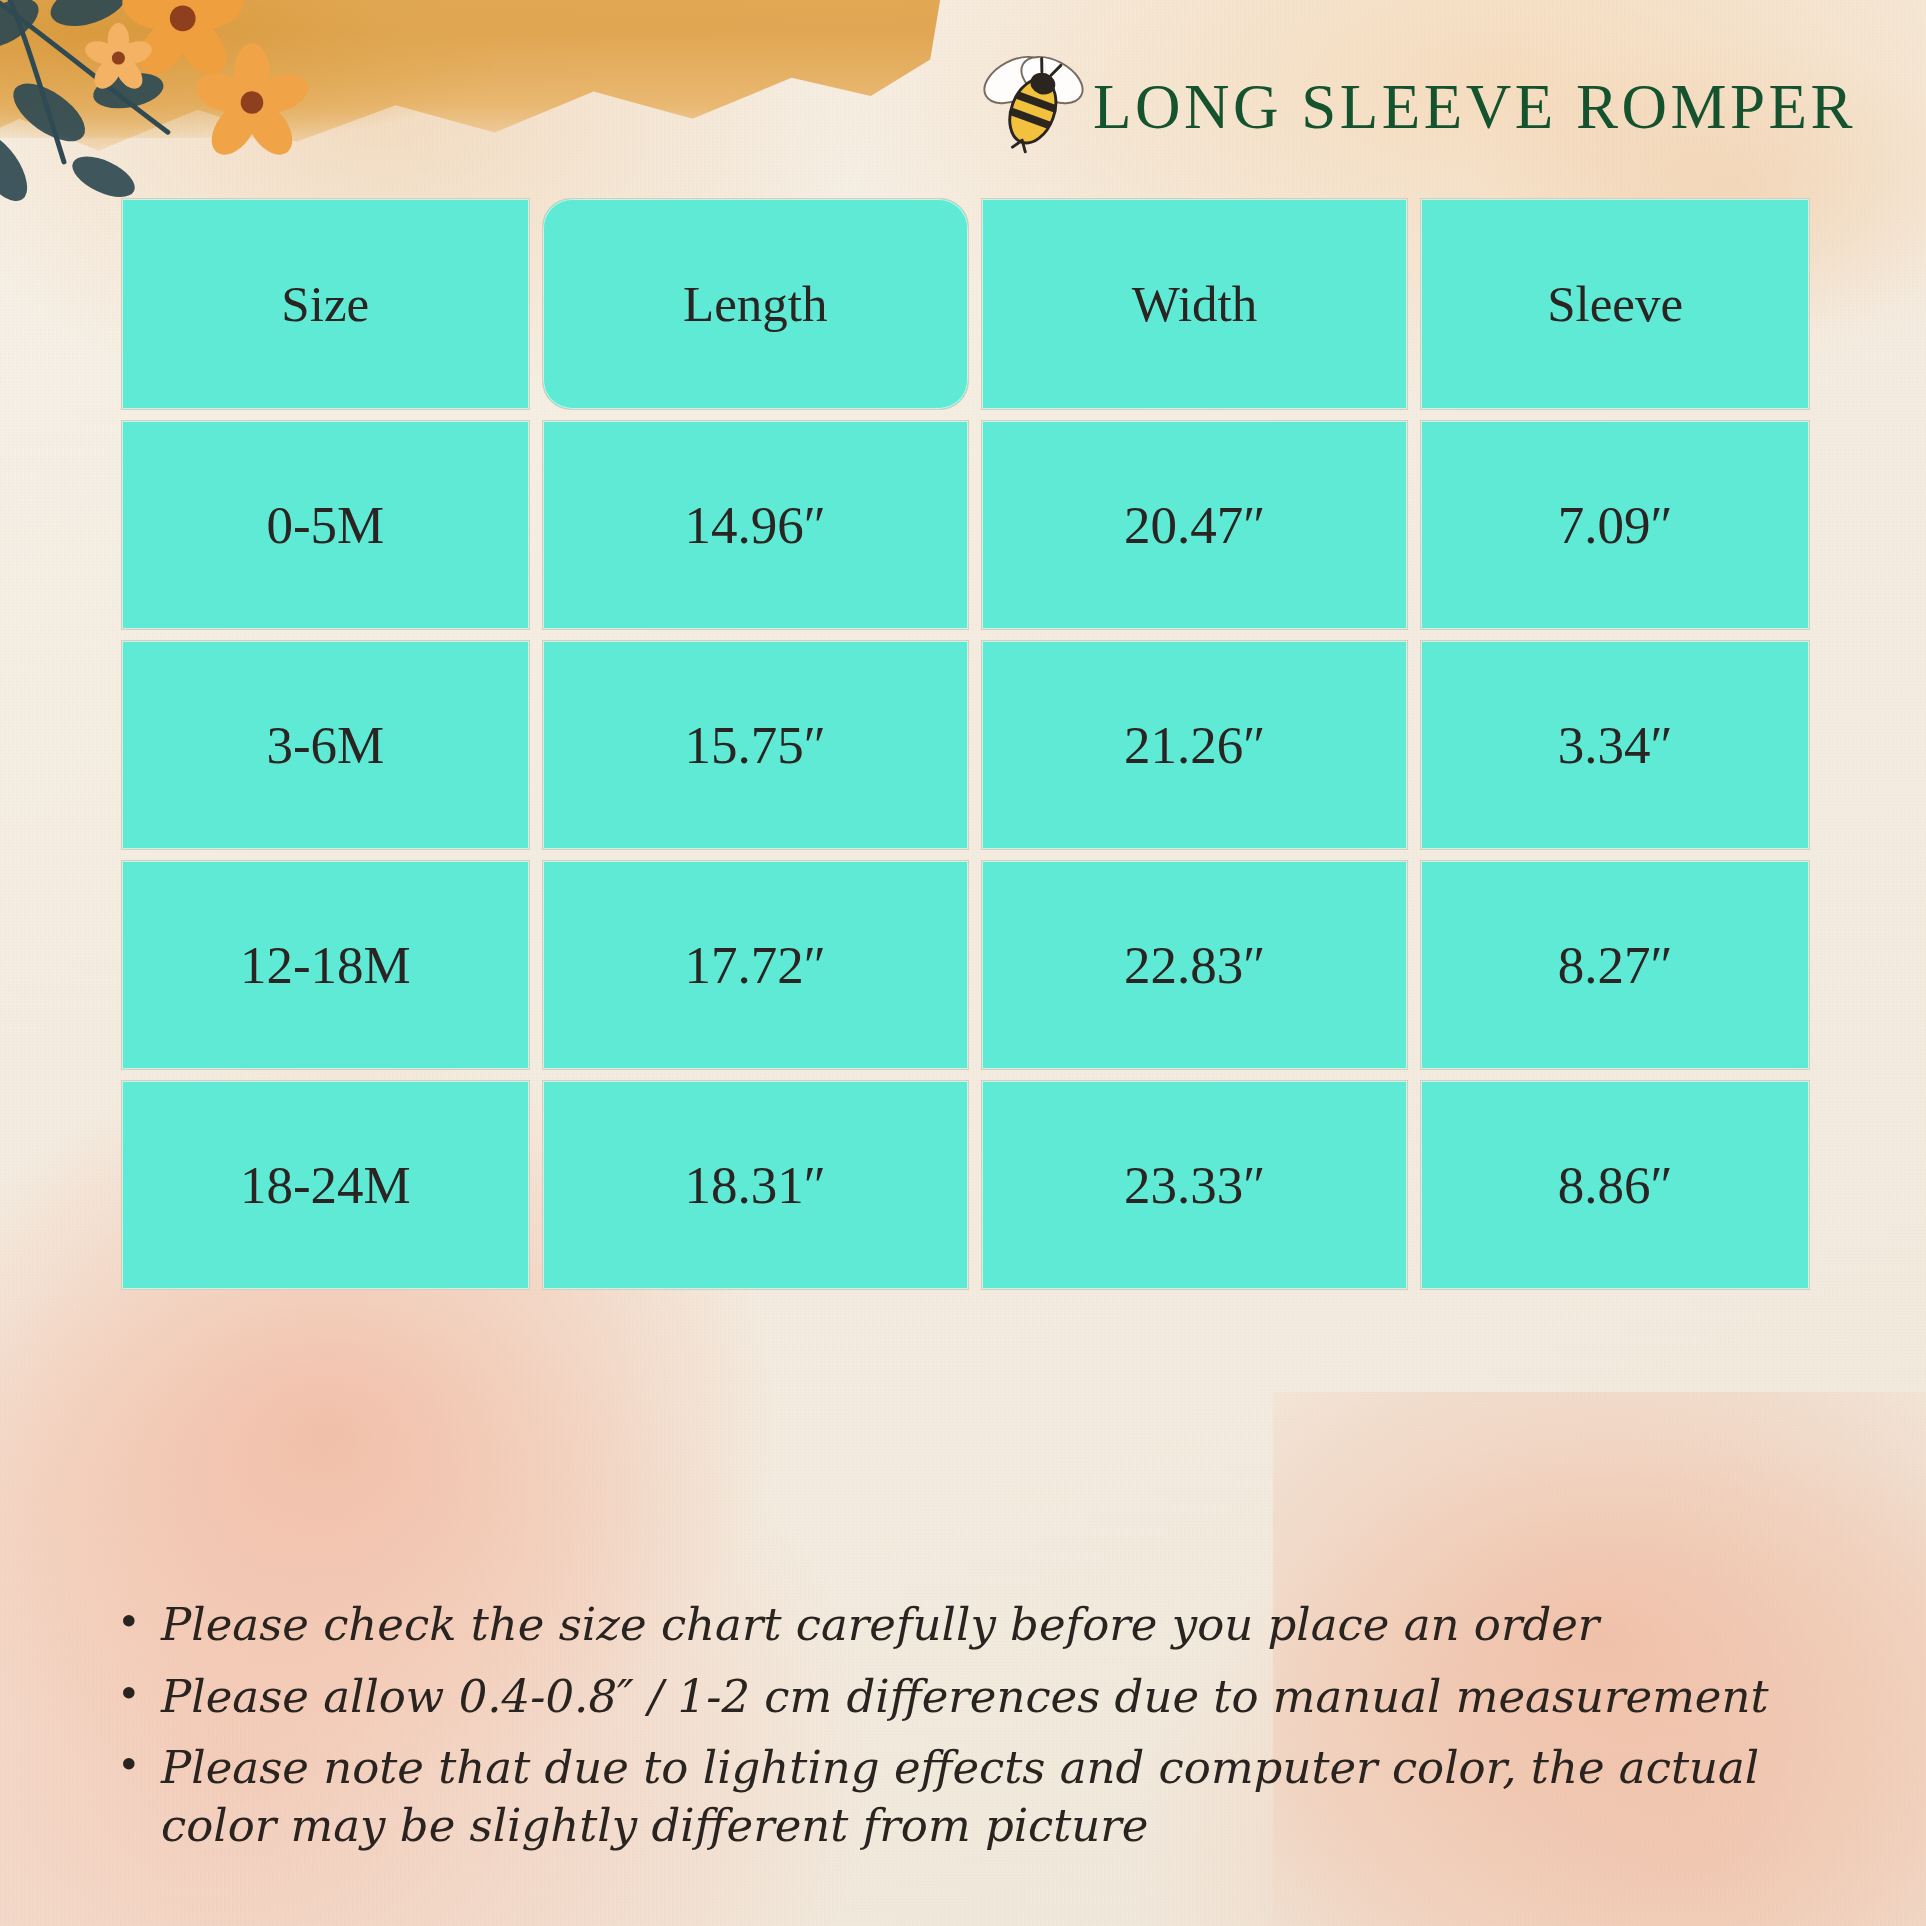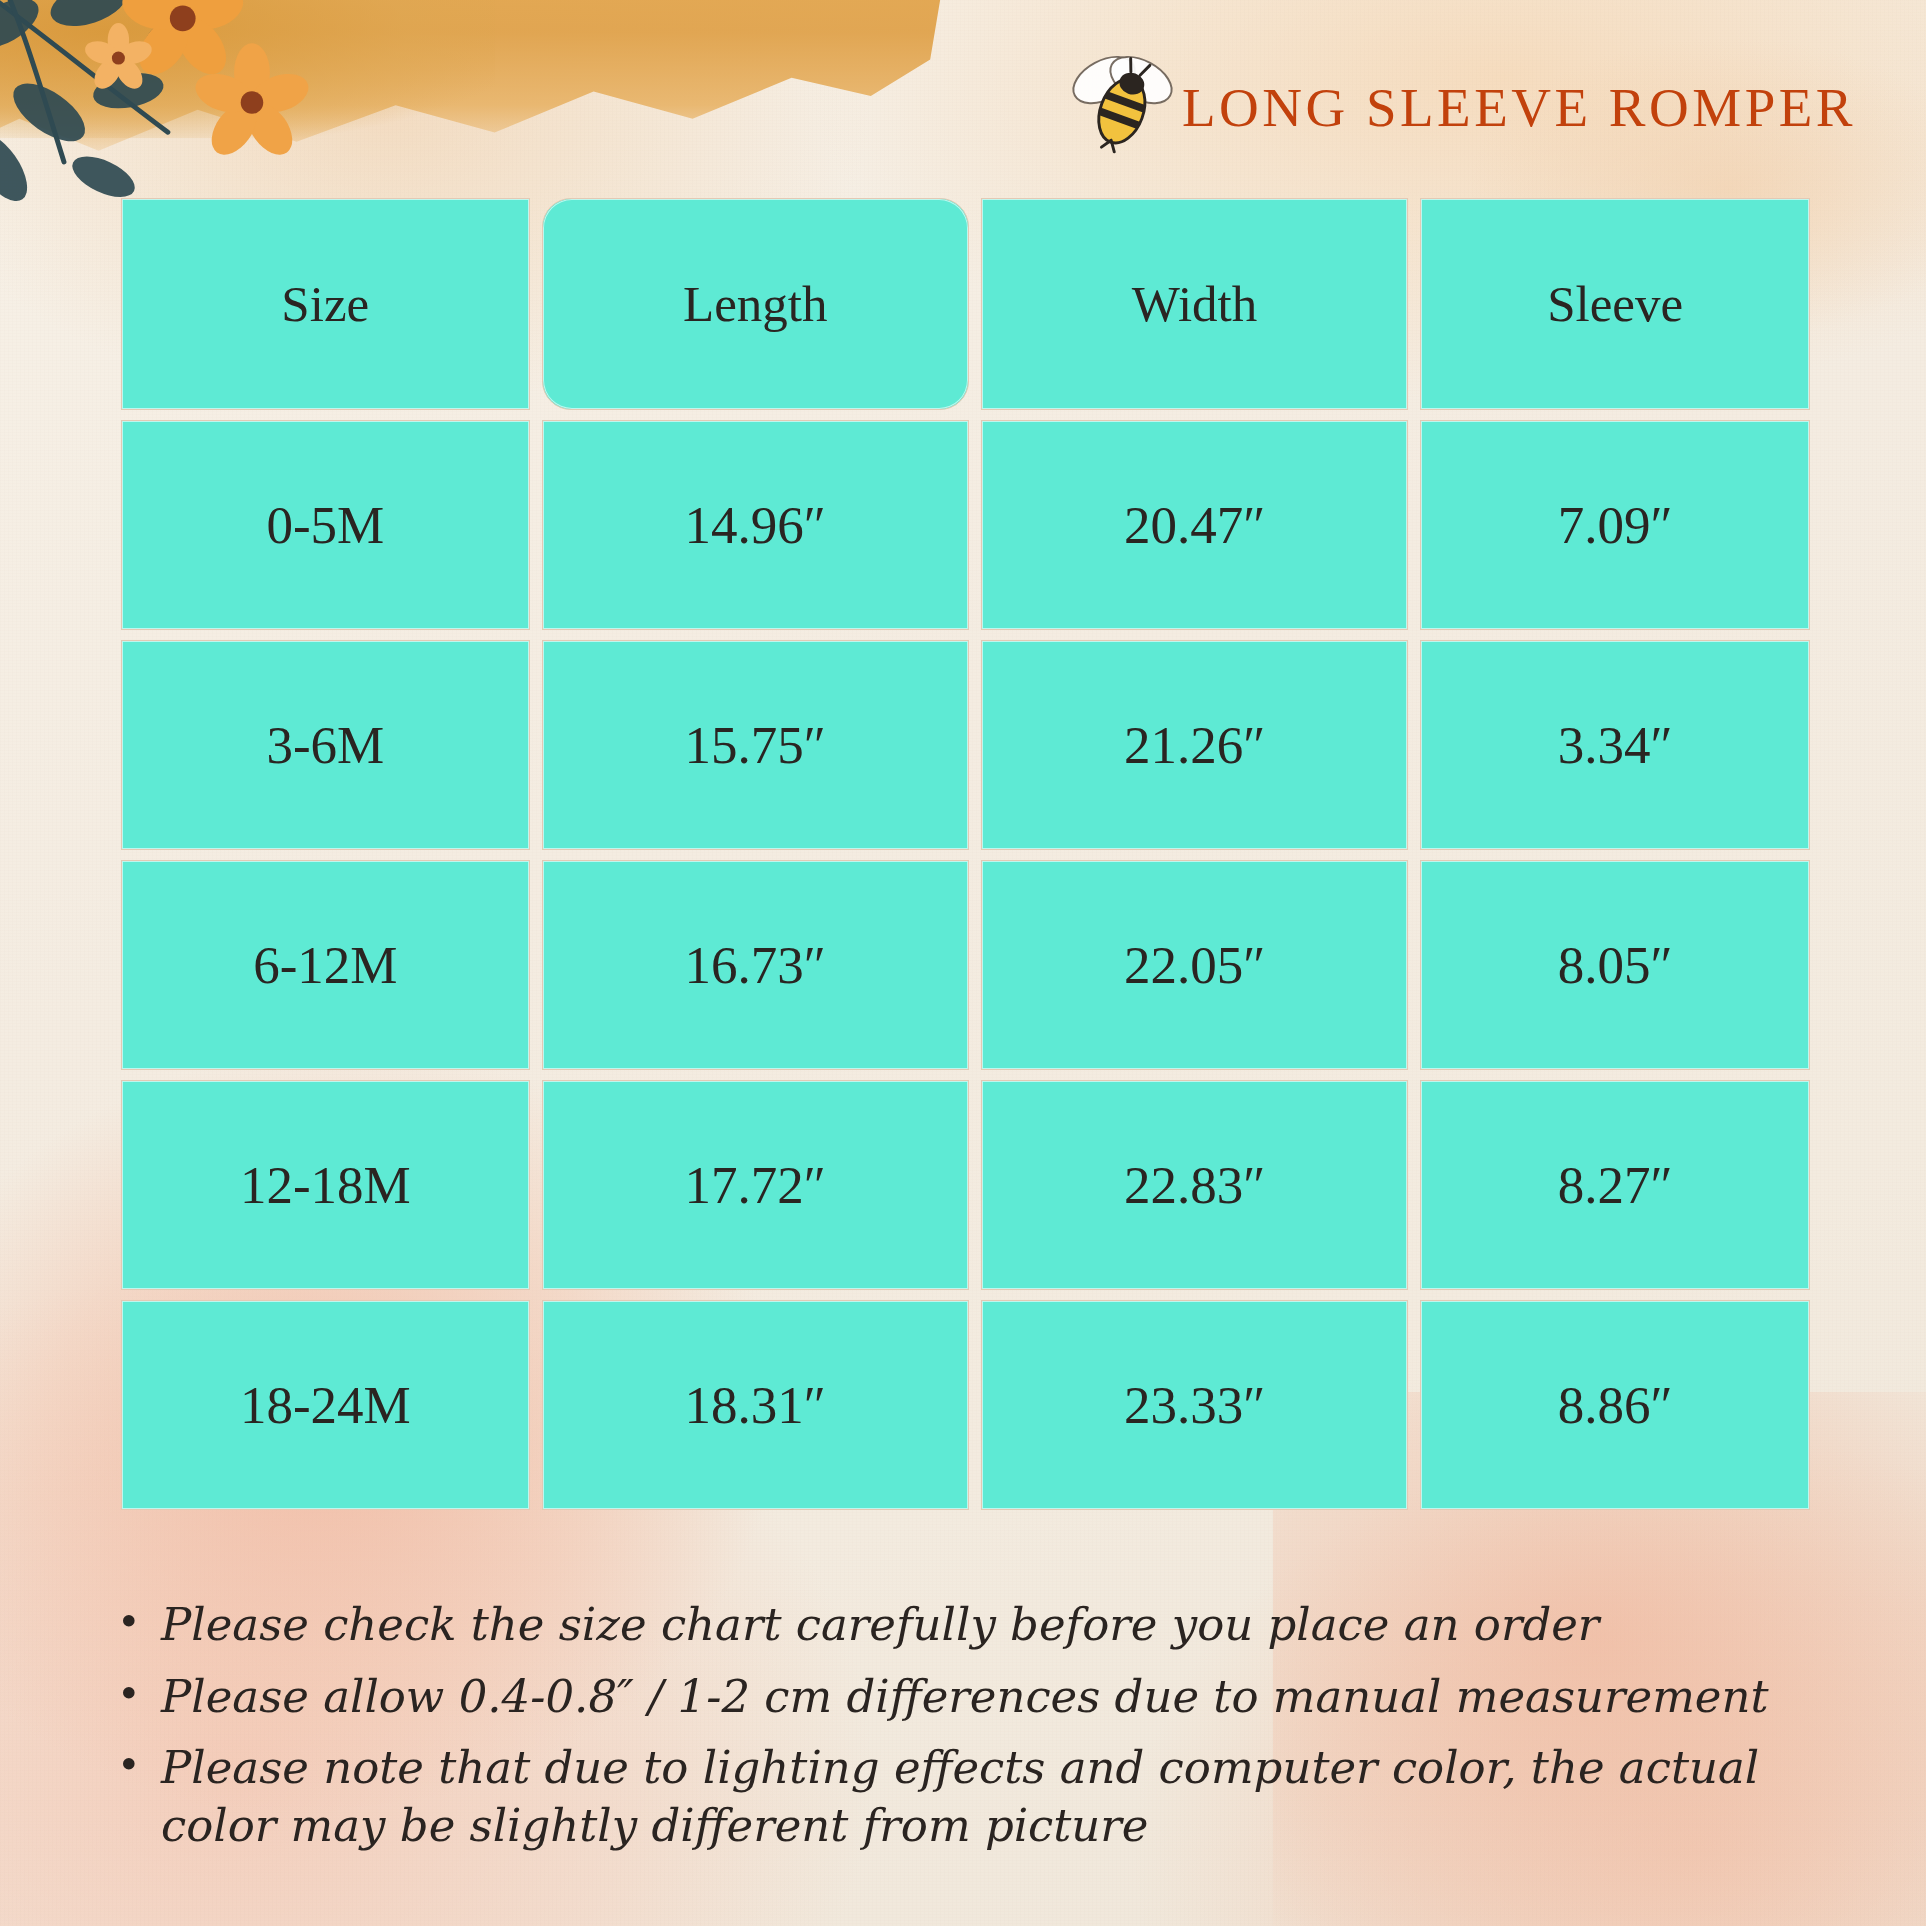--- a/index.html
+++ b/index.html
@@ -93,23 +93,23 @@
   .bee-icon {
     width: 107px;
     height: 119px;
     margin-right: 6px;
     flex: 0 0 auto;
     position: relative;
     top: -8px;
   }
   .page-title {
     font-family: "Liberation Serif", serif;
-    font-size: 55px;
+    font-size: 63px;
     letter-spacing: 3.5px;
-    color: #c2410c;
+    color: #14532d;
     white-space: nowrap;
     font-weight: 400;
     text-transform: uppercase;
   }
 
   
   .size-table {
     position: absolute;
     left: 109px;
     top: 188px;
@@ -264,26 +264,20 @@
       <td>20.47″</td>
       <td>7.09″</td>
     </tr>
     <tr>
       <td>3-6M</td>
       <td>15.75″</td>
       <td>21.26″</td>
       <td>3.34″</td>
     </tr>
     <tr>
-      <td>6-12M</td>
-      <td>16.73″</td>
-      <td>22.05″</td>
-      <td>8.05″</td>
-    </tr>
-    <tr>
       <td>12-18M</td>
       <td>17.72″</td>
       <td>22.83″</td>
       <td>8.27″</td>
     </tr>
     <tr>
       <td>18-24M</td>
       <td>18.31″</td>
       <td>23.33″</td>
       <td>8.86″</td>

